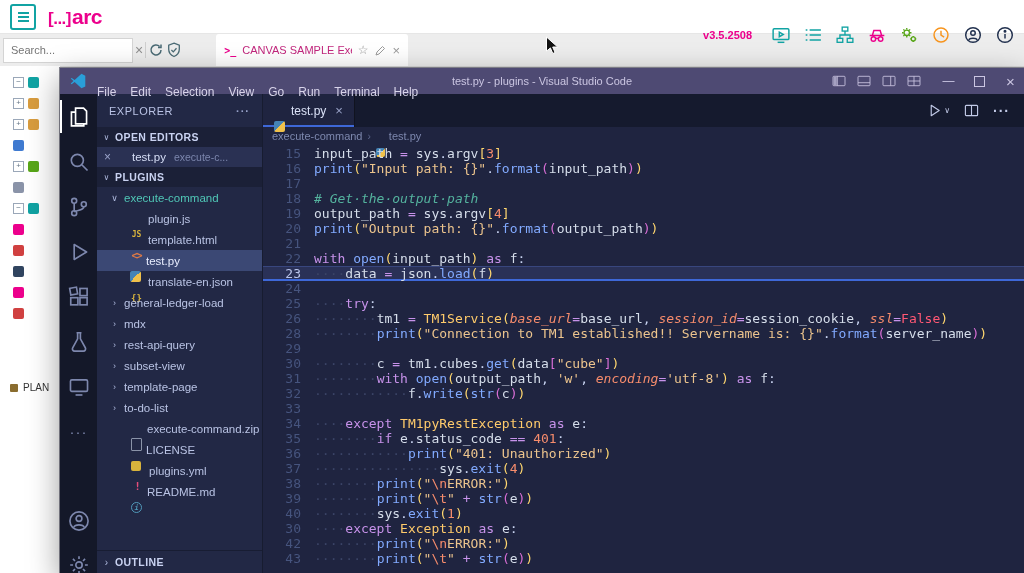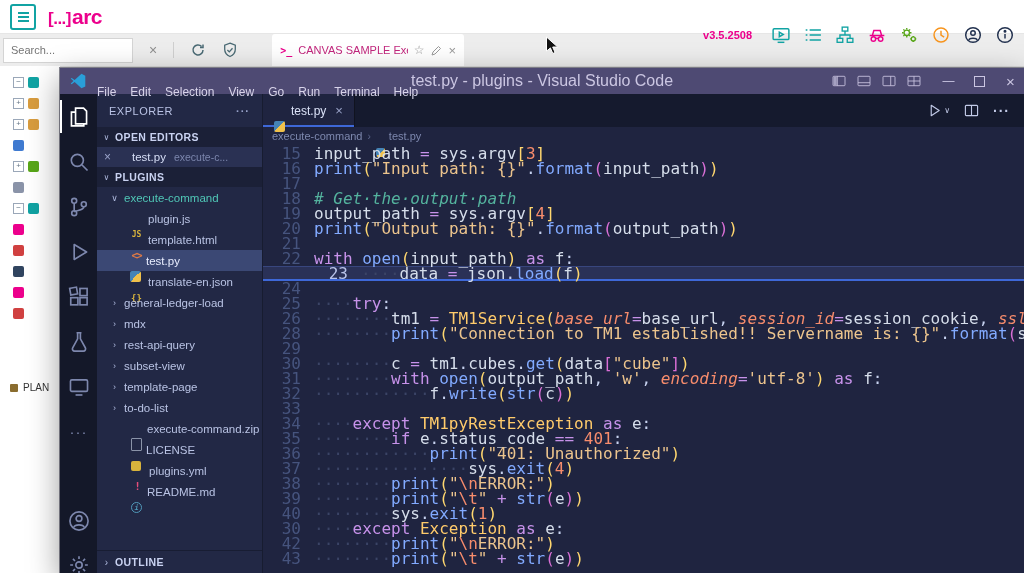--- a/index.html
+++ b/index.html
@@ -13,21 +13,21 @@
   .logo{display:flex;align-items:baseline;font-weight:bold;color:#ec008c;letter-spacing:-.5px;}
   .logo .lp{font-size:17px;margin-right:1px;}
   .logo .lt{font-size:21px;}
   .app-right{margin-left:auto;display:flex;align-items:center;gap:13px;margin-top:36px;}
   .version{color:#ec008c;font-size:11px;font-weight:bold;margin-right:6px;}
   .abi{width:19px;height:19px;display:flex;align-items:center;justify-content:center;cursor:pointer;}
   .abi svg{width:18px;height:18px;}
 
   
   .tool-row{height:32px;background:#ededed;border-bottom:1px solid #d8d8d8;display:flex;align-items:stretch;}
-  .search-wrap{display:flex;align-items:center;gap:16px;padding-left:3px;}
+  .search-wrap{display:flex;align-items:center;gap:2px;padding-left:3px;}
   .search-box{width:128px;height:23px;background:#fff;border:1px solid #d4d4d4;display:flex;align-items:center;}
   .search-box input{border:none;outline:none;width:100%;font-size:11px;padding:0 7px;color:#444;background:transparent;font-family:"Liberation Sans",sans-serif;}
   .tr-x{color:#8f8f8f;font-size:14px;cursor:pointer;}
   .tr-sep{width:1px;height:16px;background:#cfcfcf;align-self:center;}
   .tr-ic{width:16px;height:16px;align-self:center;cursor:pointer;}
   .browser-tab{margin-left:34px;width:176px;background:#fff;display:flex;align-items:center;gap:6px;padding:0 8px;border-radius:3px 3px 0 0;cursor:pointer;}
   .bt-term{color:#ec008c;font-family:"DejaVu Sans Mono",monospace;font-size:10px;font-weight:bold;}
   .bt-title{font-size:11px;color:#c2267d;white-space:nowrap;overflow:hidden;}
   .bt-star{color:#9a9a9a;font-size:12px;cursor:pointer;}
   .bt-close{color:#9a9a9a;font-size:13px;cursor:pointer;margin-left:1px;}
@@ -41,21 +41,21 @@
   .plan-row{position:absolute;top:316px;left:10px;display:flex;align-items:center;gap:5px;font-size:10px;color:#333;}
   .plan-ic{width:8px;height:8px;background:#8a6d2f;border-radius:1px;flex:none;}
 
   
   .vscode{position:absolute;left:60px;top:68px;width:964px;height:505px;display:flex;flex-direction:column;
     box-shadow:0 0 0 1px rgba(20,20,40,.5),0 10px 30px rgba(0,0,0,.4);overflow:hidden;background:#1f2440;}
   .vs-titlebar{position:relative;height:26px;flex:none;background:#4e4a73;display:flex;align-items:center;padding:0 8px;color:#d8d4ea;}
   .vs-logo{width:16px;height:16px;margin:0 4px 0 2px;flex:none;}
   .menu-bar{display:flex;align-items:center;margin-top:22px;}
   .menu-item{font-size:12px;padding:0 7px;cursor:pointer;white-space:nowrap;}
-  .vs-title{position:absolute;left:50%;transform:translateX(-50%);font-size:16px;color:#cbc6e2;white-space:nowrap;pointer-events:none;}
+  .vs-title{position:absolute;left:50%;transform:translateX(-50%);font-size:11px;color:#cbc6e2;white-space:nowrap;pointer-events:none;}
   .win-icons{position:absolute;right:6px;display:flex;align-items:center;gap:10px;}
   .wi{width:15px;height:13px;display:flex;align-items:center;justify-content:center;cursor:pointer;color:#cbc6e2;}
   .wi svg{width:14px;height:12px;}
   .wi-min{font-size:12px;margin-left:10px;}
   .wi-max{margin:0 6px;}
   .wi-max span{display:block;width:9px;height:9px;border:1px solid #cbc6e2;}
   .wi-close{font-size:15px;}
 
   .vs-main{flex:1;display:flex;min-height:0;}
 
@@ -114,26 +114,26 @@
   .ea{display:flex;align-items:center;gap:2px;cursor:pointer;}
   .ea svg{width:15px;height:15px;}
   .ea-caret{font-size:8px;}
   .ea-more{font-size:14px;font-weight:bold;letter-spacing:1px;}
   .breadcrumb{height:18px;flex:none;display:flex;align-items:center;gap:5px;padding-left:9px;font-size:11px;color:#7d88ae;}
   .bc-item{display:flex;align-items:center;gap:4px;cursor:pointer;white-space:nowrap;}
   .bc-sep{font-size:10px;color:#5d678c;}
   .breadcrumb .fi-py{width:9px;height:9px;}
 
   
-  .code-area{flex:1;overflow:hidden;padding-top:1px;font-family:"DejaVu Sans Mono",monospace;font-size:16px;line-height:15px;}
+  .code-area{flex:1;overflow:hidden;padding-top:1px;font-family:"DejaVu Sans Mono",monospace;font-size:13px;line-height:15px;}
   .code-line{height:15px;display:flex;white-space:pre;}
   .code-line .ln{width:38px;flex:none;text-align:right;padding-right:13px;color:#46547e;}
   .code-line .lc{white-space:pre;}
   .code-line.active{background:#2a3157;box-shadow:inset 0 -2px 0 #3e68d8,inset 0 1px 0 rgba(90,120,220,.3);}
-  .code-line.active .ln{color:#b9c4ea;padding-left:47px;}
+  .code-line.active .ln{color:#b9c4ea;}
   .tk-d{color:#d6deeb}.tk-k{color:#c792ea}.tk-f{color:#82aaff}.tk-s{color:#ecc48d}
   .tk-n{color:#f78c6c}.tk-c{color:#54b39e;font-style:italic}.tk-t{color:#ffcb6b}
   .tk-p{color:#f78c6c;font-style:italic}.tk-b{color:#ff5874}.tk-o{color:#c792ea}
   .tk-u{color:#c8d3f0}.tk-g{color:#ffd76f}.tk-m{color:#d96fd6}.tk-w{color:#3b4466}.tk-e{color:#f78c6c}
 
   
   .cursor{position:absolute;left:545px;top:36px;z-index:50;pointer-events:none;}
 </style>
 </head>
 <body>

